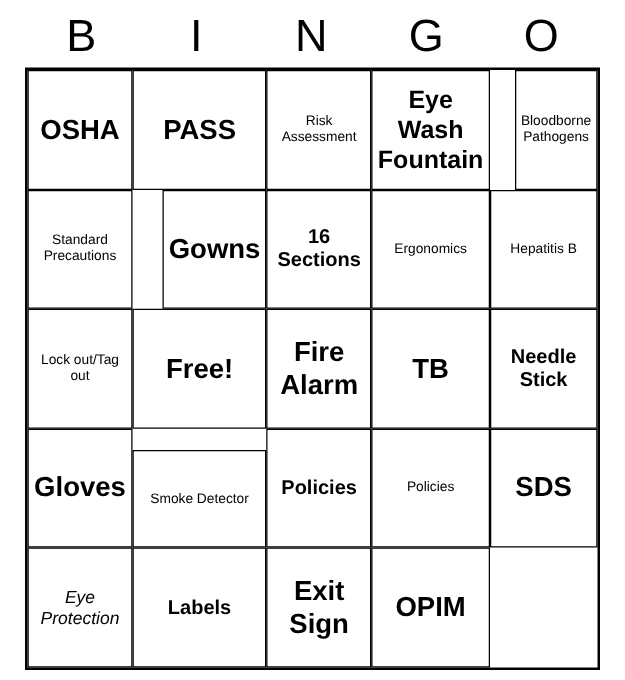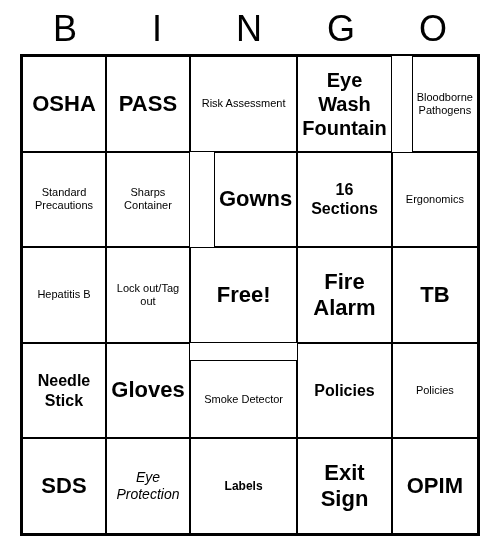--- a/index.html
+++ b/index.html
@@ -65,32 +65,31 @@
   <span>O</span>
 </div>
 
 <div class="bingo-grid" id="bingo-grid">
 <div class="cell" style="font-size: 22px; font-weight: bold;">OSHA</div>
     <div class="cell" style="font-size: 22px; font-weight: bold;">PASS</div>
     <div class="cell" style="font-size: 11px; font-weight: normal;">Risk Assessment</div>
     <div class="cell" style="font-size: 20px; font-weight: bold;">Eye Wash Fountain</div>
     <div class="cell" style="font-size: 11px; font-weight: normal; margin-left: 20px;">Bloodborne Pathogens</div>
     <div class="cell" style="font-size: 11px; font-weight: normal;">Standard Precautions</div>
-    <div class="cell" style="font-size: 11px; font-weight: normal;">Sharps Container</div>
     <div class="cell" style="font-size: 22px; font-weight: bold; margin-left: 24px;">Gowns</div>
     <div class="cell" style="font-size: 16px; font-weight: bold;">16 Sections</div>
     <div class="cell" style="font-size: 11px; font-weight: normal;">Ergonomics</div>
     <div class="cell" style="font-size: 11px; font-weight: normal;">Hepatitis B</div>
     <div class="cell" style="font-size: 11px; font-weight: normal;">Lock out/Tag out</div>
     <div class="cell" style="font-size: 22px; font-weight: bold;">Free!</div>
     <div class="cell" style="font-size: 22px; font-weight: bold;">Fire Alarm</div>
     <div class="cell" style="font-size: 22px; font-weight: bold;">TB</div>
     <div class="cell" style="font-size: 16px; font-weight: bold;">Needle Stick</div>
     <div class="cell" style="font-size: 22px; font-weight: bold;">Gloves</div>
     <div class="cell" style="font-size: 11px; font-weight: normal; margin-top: 17px;">Smoke Detector</div>
     <div class="cell" style="font-size: 16px; font-weight: bold;">Policies</div>
     <div class="cell" style="font-size: 11px; font-weight: normal;">Policies</div>
     <div class="cell" style="font-size: 22px; font-weight: bold;">SDS</div>
     <div class="cell" style="font-size: 14px; font-weight: normal; font-style: italic;">Eye Protection</div>
-    <div class="cell" style="font-size: 12px; font-weight: bold;">Labels</div>
+    <div class="cell" style="font-size: 16px; font-weight: bold;">Labels</div>
     <div class="cell" style="font-size: 22px; font-weight: bold;">Exit Sign</div>
     <div class="cell" style="font-size: 22px; font-weight: bold;">OPIM</div>
   </div>
 
 </body></html>

